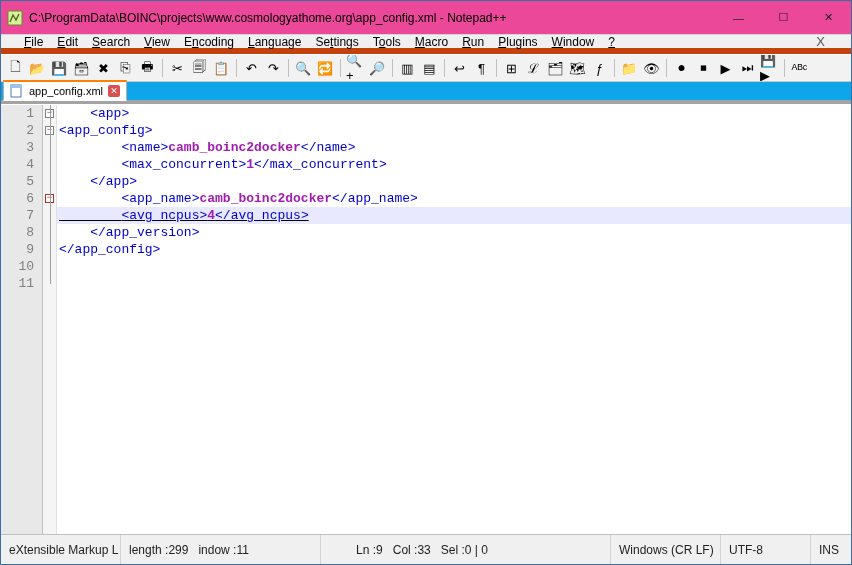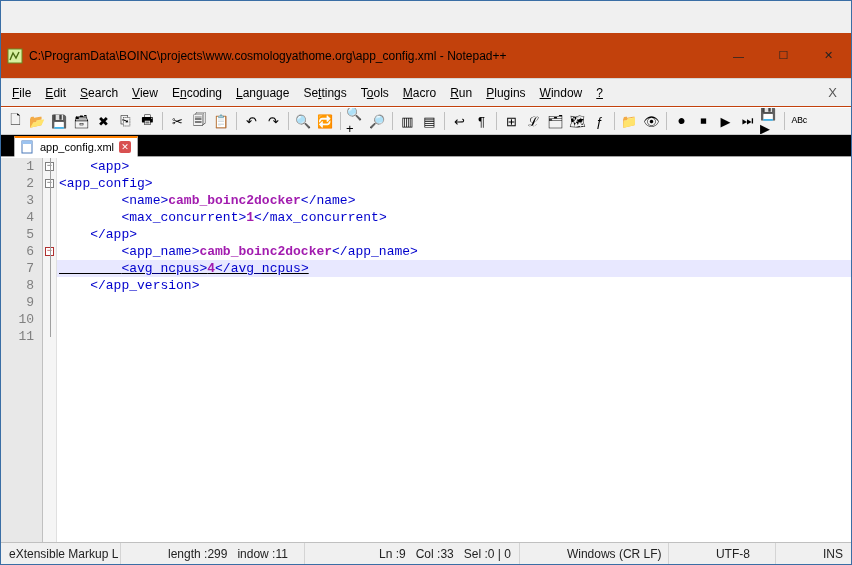--- a/index.html
+++ b/index.html
@@ -10,27 +10,26 @@
     background: #f0f0f0;
     width: 852px;
     height: 565px;
     border: 1px solid #3a6ea5;
     display: flex;
     flex-direction: column;
     overflow: hidden;
   }
   
   .titlebar {
-    height: 46px;
-    background: #c2410c;
+    height: 34px;
+    background: #ec4899;
     display: flex;
     align-items: center;
     padding-left: 6px;
     border-bottom: 1px solid #d6d6d6;
-    margin-top: 32px;
   }
   .titlebar .app-icon {
     width: 16px; height: 16px;
     margin-right: 6px;
     display: inline-flex;
   }
   .titlebar .title {
     flex: 1;
     color: #000;
     font-size: 12px;
@@ -40,26 +39,26 @@
   .winbtns { display: flex; height: 100%; }
   .winbtn {
     width: 45px; height: 100%;
     display: flex; align-items: center; justify-content: center;
     font-family: "Segoe UI Symbol", sans-serif;
     font-size: 11px;
     color: #222;
   }
   
   .menubar {
-    height: 28px;
+    height: 19px;
     background: #f0f0f0;
     display: flex;
     align-items: center;
-    padding: 0 4px;
-    border-bottom: 1px solid #c2410c;
+    padding: 0 16px;
+    border-bottom: 6px solid #c2410c;
   }
   .menuitem {
     padding: 2px 7px;
     color: #000;
     font-size: 12px;
     cursor: default;
   }
   .menuitem .ul { text-decoration: underline; }
   .menubar .closex {
     margin-left: auto;
@@ -87,25 +86,25 @@
     font-size: 13px;
   }
   .tsep {
     width: 1px; height: 18px;
     background: #c0c0c0;
     margin: 0 3px;
   }
   
   .tabbar {
     height: 22px;
-    background: #000000;
-    border-bottom: 1px solid #a3a3a3;
+    background: #0ea5e9;
+    border-bottom: 4px solid #a3a3a3;
     display: flex;
     align-items: flex-end;
-    padding-left: 13px;
+    padding-left: 2px;
   }
   .tab {
     height: 21px;
     background: #fff;
     border: 1px solid #b0b0b0;
     border-bottom: 1px solid #fff;
     border-top: 2px solid #ff8000;
     display: flex;
     align-items: center;
     padding: 0 6px;
@@ -170,28 +169,27 @@
   .cline {
     height: 17px; line-height: 17px;
     white-space: pre;
     padding-left: 2px;
   }
   .cline.cur { background: #e8e8ff; text-decoration: underline; }
   .tag { color: #0000cc; }
   .txt { color: #a21caf; font-weight: bold; }
   
   .statusbar {
-    height: 22px;
+    height: 30px;
     background: #f0f0f0;
     border-top: 1px solid #c0c0c0;
     display: flex;
     align-items: center;
     font-size: 12px;
     color: #222;
-    gap: 39px;
   }
   .statusbar .cell {
     padding: 0 8px;
     height: 100%;
     display: flex; align-items: center;
     border-right: 1px solid #d4d4d4;
     white-space: nowrap;
   }
   .statusbar .flex { flex: 1; margin-left: 27px; }
 </style>
@@ -344,20 +342,21 @@
   <div class="codecol">
     <div class="codelines" id="codelines">
         <div class="cline">    <span class="tag">&lt;app&gt;</span></div>
         <div class="cline"><span class="tag">&lt;app_config&gt;</span></div>
         <div class="cline">        <span class="tag">&lt;name&gt;</span><span class="txt">camb_boinc2docker</span><span class="tag">&lt;/name&gt;</span></div>
         <div class="cline">        <span class="tag">&lt;max_concurrent&gt;</span><span class="txt">1</span><span class="tag">&lt;/max_concurrent&gt;</span></div>
         <div class="cline">    <span class="tag">&lt;/app&gt;</span></div>
         <div class="cline">        <span class="tag">&lt;app_name&gt;</span><span class="txt">camb_boinc2docker</span><span class="tag">&lt;/app_name&gt;</span></div>
         <div class="cline cur">        <span class="tag">&lt;avg_ncpus&gt;</span><span class="txt">4</span><span class="tag">&lt;/avg_ncpus&gt;</span></div>
         <div class="cline">    <span class="tag">&lt;/app_version&gt;</span></div>
+        <div class="cline"><span class="tag">&lt;/app_config&gt;</span></div>
       </div>
   </div>
 </div>
 
 <div class="statusbar">
   <div class="cell" style="width:120px">eXtensible Markup L</div>
   <div class="cell" style="width:200px">
     <span>length : </span><span>299</span>&nbsp;&nbsp;&nbsp;
     <span>indow : </span><span>11</span>
   </div>

